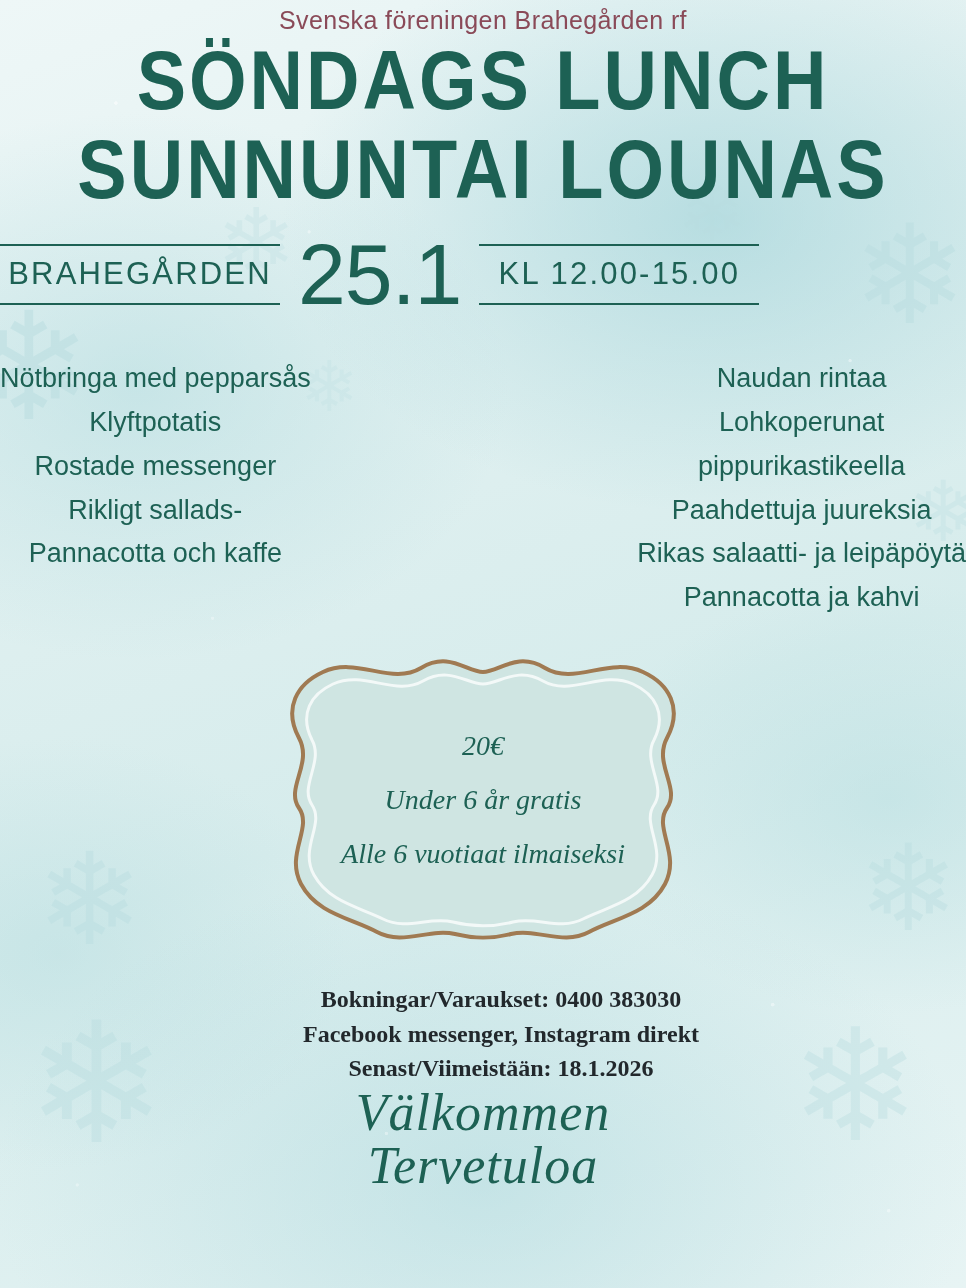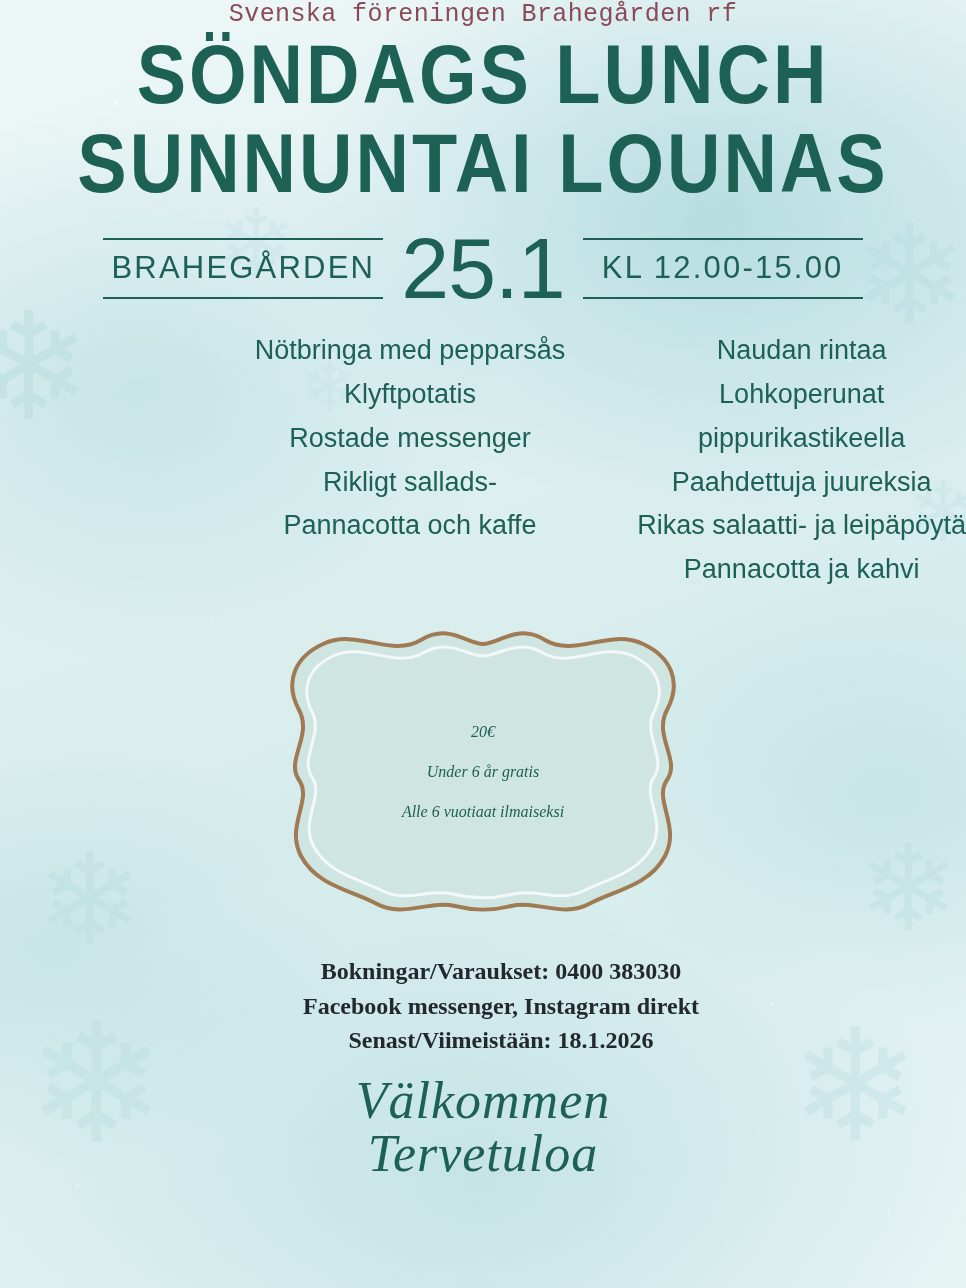--- a/index.html
+++ b/index.html
@@ -61,24 +61,25 @@
   
   .content {
     position: relative;
     z-index: 5;
     width: 966px;
     height: 1288px;
     text-align: center;
   }
 
   .org {
-    font-family: Liberation Mono, monospace;
+    font-family: Liberation Sans, sans-serif;
     font-size: 25px;
     color: #8a4a58;
     letter-spacing: .4px;
+    padding-top: 6px;
   }
 
   .title-wrap { margin-top: 6px; }
 
   .title {
     font-family: "Liberation Sans", sans-serif;
     font-weight: bold;
     color: #1d6154;
     letter-spacing: 3px;
     line-height: .98;
@@ -86,21 +87,20 @@
     transform: scaleY(1.12);
     transform-origin: center top;
   }
   .title.l2 { margin-top: 16px; }
 
   
   .daterow {
     margin-top: 34px;
     display: flex;
     align-items: center;
-    justify-content: center;
     gap: 0px;
   }
   .side {
     position: relative;
     color: #1d6154;
     font-size: 31px;
     letter-spacing: 2.2px;
     padding: 12px 2px 13px;
     font-family: "Liberation Sans", sans-serif;
   }
@@ -119,23 +119,23 @@
     color: #1d6154;
     font-size: 86px;
     font-weight: normal;
     line-height: .9;
     padding: 0 18px;
     letter-spacing: -1px;
   }
 
   
   .menus {
-    margin-top: 22px;
-    display: flex;
-    justify-content: flex-end;
+    margin-top: 44px;
+    display: flex;
+    justify-content: space-between;
     gap: 72px;
     color: #1d6154;
   }
   .menu { font-size: 27px; line-height: 1.62; }
   .menu div { white-space: nowrap; }
 
   
   .card-area {
     margin-top: 22px;
     display: flex;
@@ -147,37 +147,37 @@
     position: absolute;
     inset: 0;
     display: flex;
     flex-direction: column;
     align-items: center;
     justify-content: center;
     gap: 22px;
     color: #1d6154;
     font-family: "Liberation Serif", serif;
     font-style: italic;
-    font-size: 16px;
+    font-size: 28px;
   }
 
   
   .booking {
     margin-top: 24px;
     font-family: "Liberation Serif", serif;
     font-weight: bold;
     color: #22282c;
     font-size: 24px;
     line-height: 1.45;
     padding-left: 36px;
   }
 
   
   .welcome {
-    margin-top: 16px;
+    margin-top: 0;
     color: #1d6154;
     font-family: "Liberation Serif", serif;
     font-style: italic;
     line-height: 1.02;
   }
   .welcome .w1 { font-size: 52px; letter-spacing: 1px; }
   .welcome .w2 { font-size: 52px; letter-spacing: 1px; }
 </style>
 </head>
 <body>

